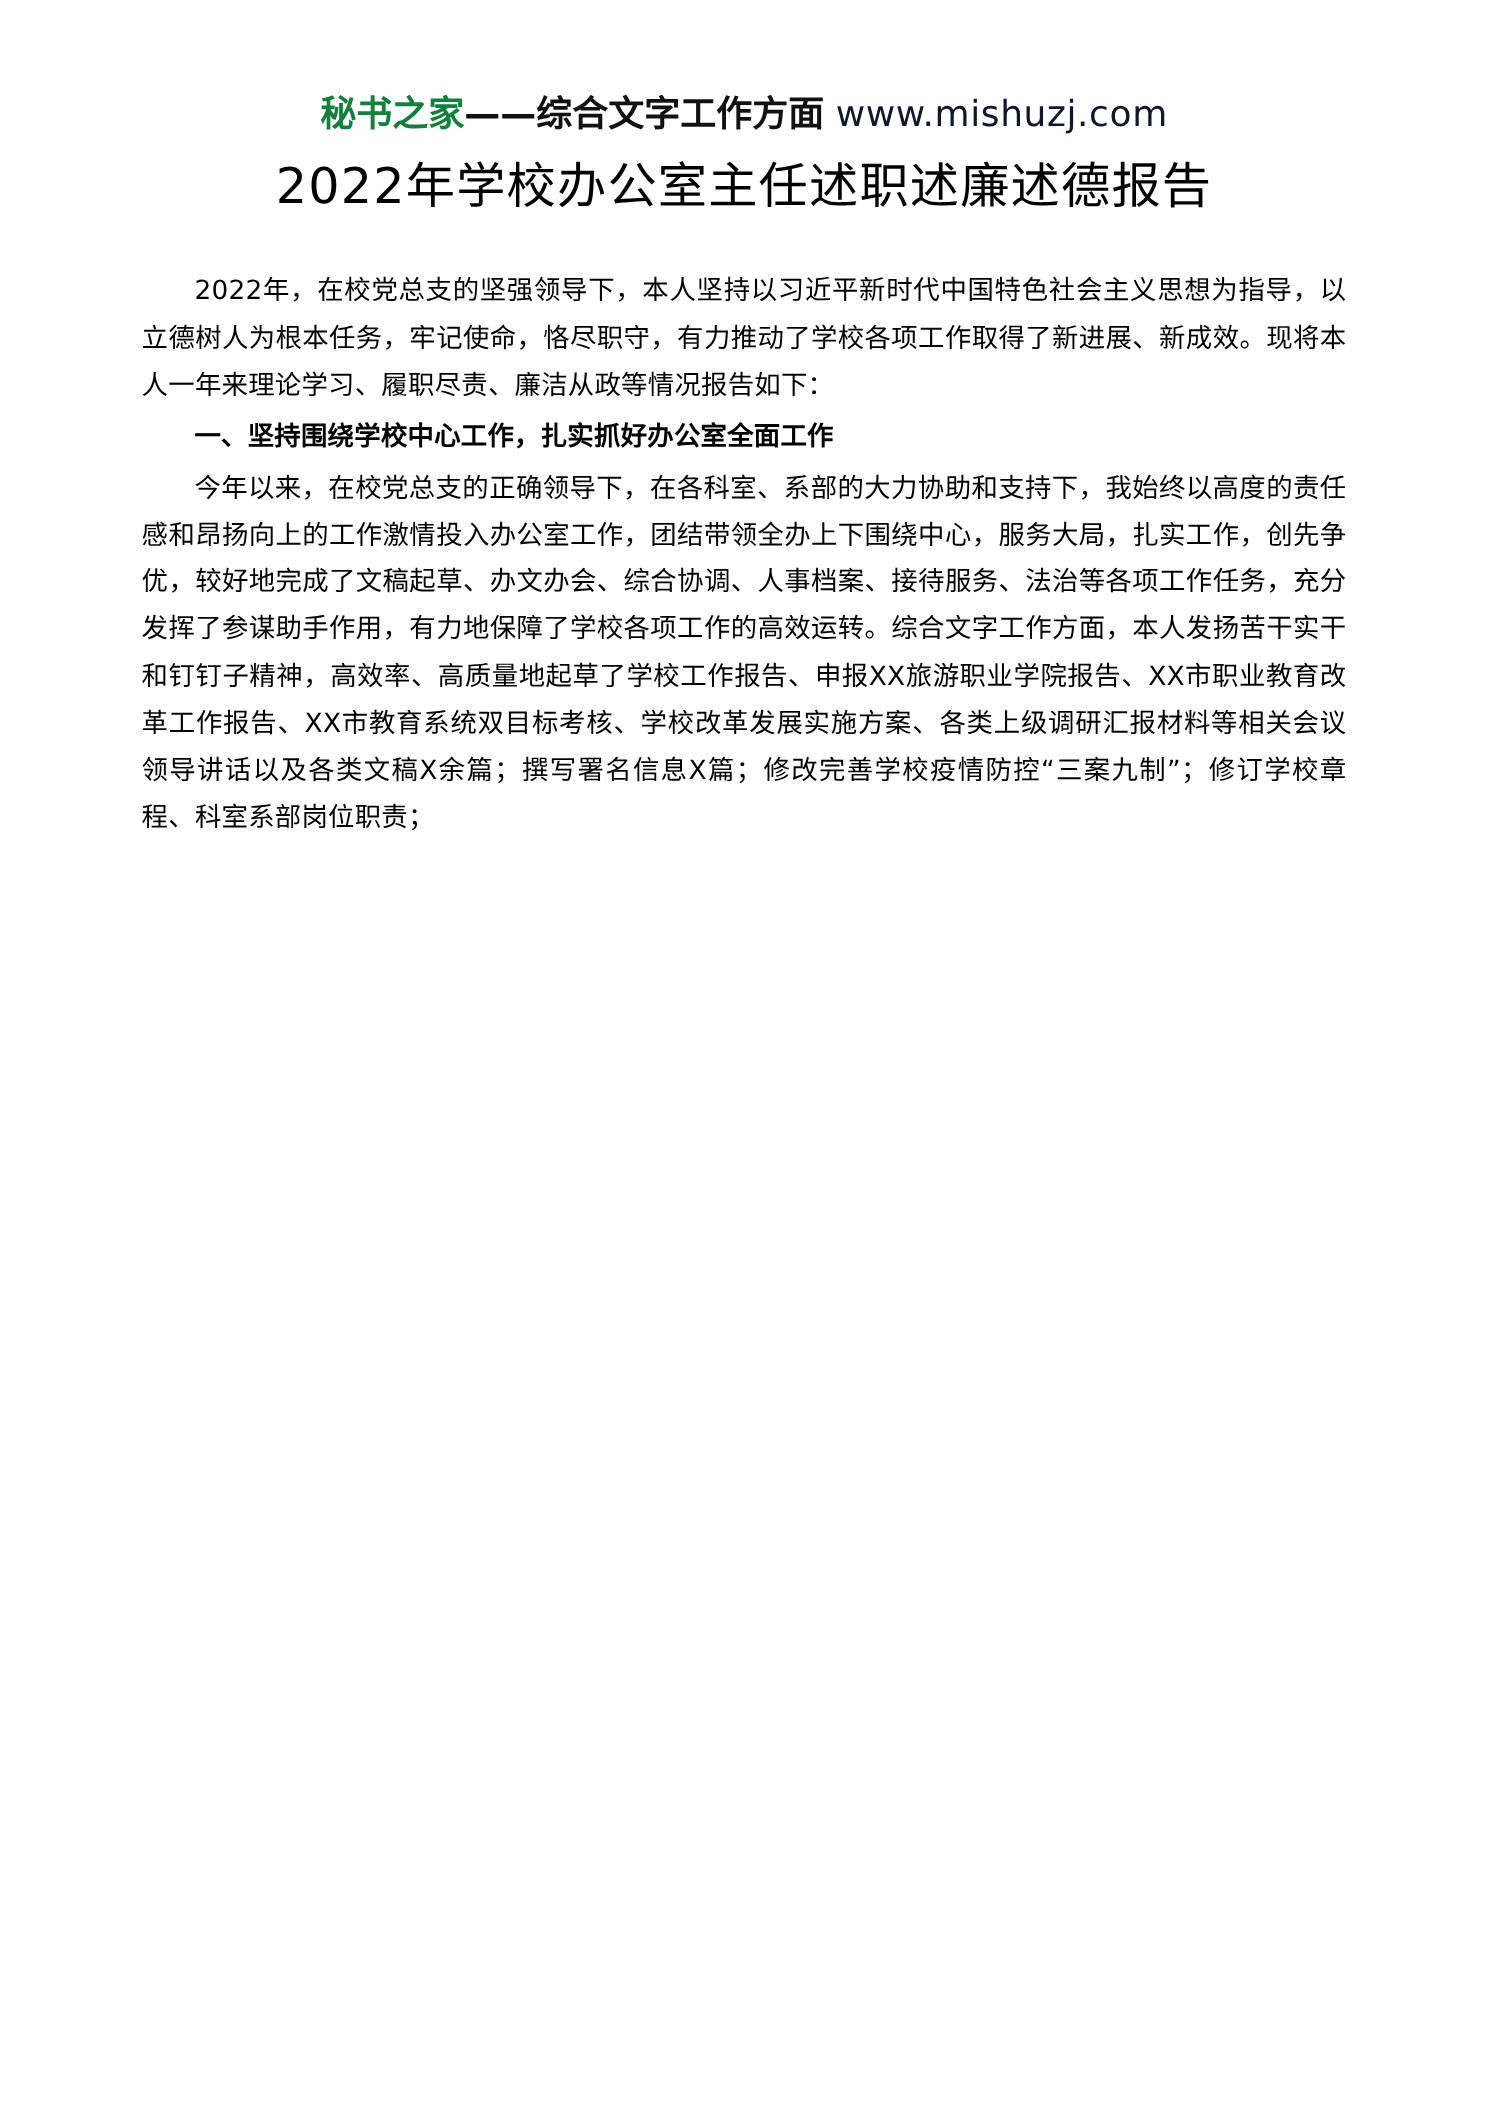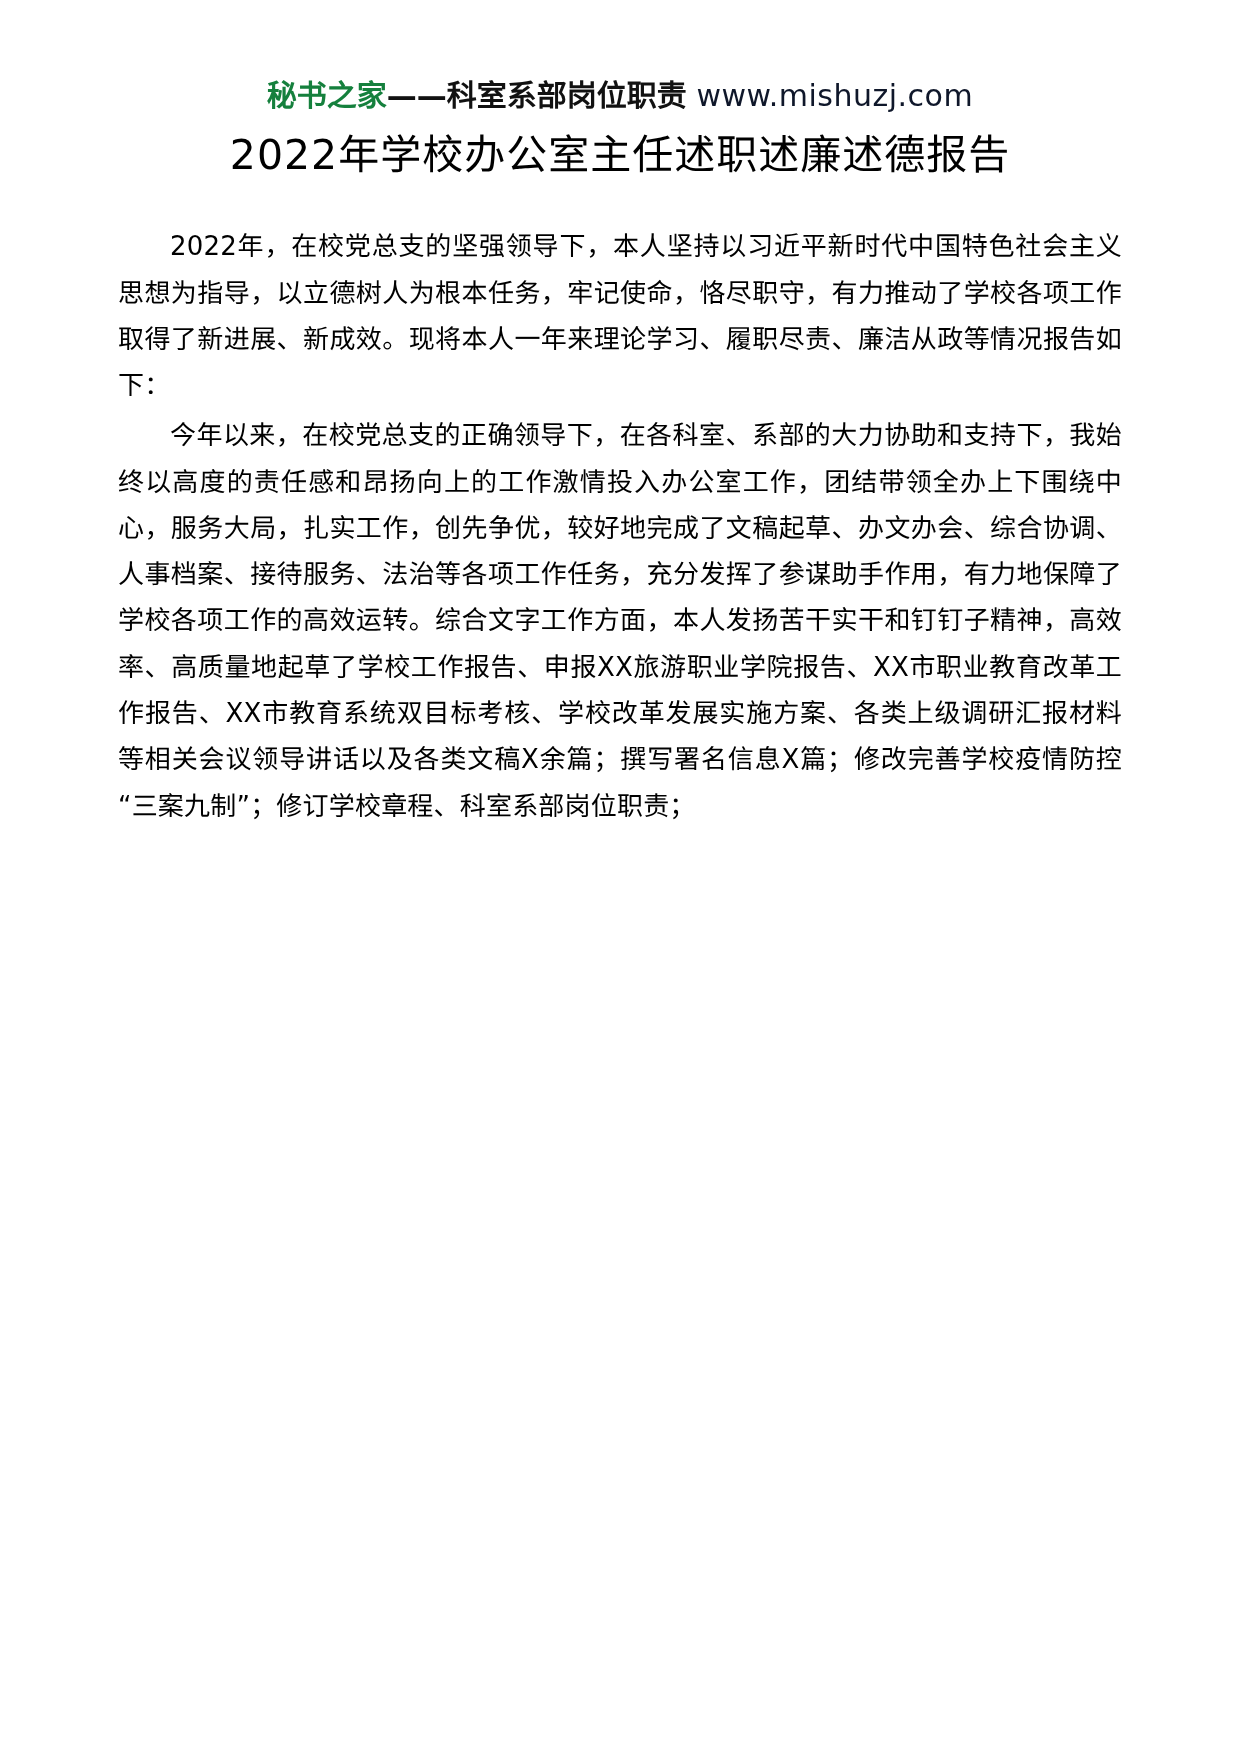--- a/index.html
+++ b/index.html
@@ -48,41 +48,42 @@
   }
   .doc-title {
     text-align: center;
     font-size: 41px;
     font-weight: normal;
     line-height: 1.35;
     margin: 14px 0 40px 0;
     letter-spacing: 1px;
   }
   .para {
-    font-size: 26px;
+    font-size: 22px;
     line-height: 1.78;
     text-align: justify;
     text-justify: inter-ideograph;
     margin: 0 0 4px 0;
     text-indent: 2em;
     letter-spacing: 0.2px;
   }
   .para.heading {
     font-weight: bold;
   }
 </style>
 </head>
 <body>
 
 <div class="page">
 
   <div class="watermark">
-    <span class="brand">秘书之家</span><span class="sep">——</span><span class="tagline">科室系部岗位职责</span> <span class="url">www.mishuzj.com</span>
+    <span class="brand">秘书之家</span><span class="sep">——</span><span class="tagline">综合文字工作方面</span> <span class="url">www.mishuzj.com</span>
   </div>
 
   <h1 class="doc-title">2022年学校办公室主任述职述廉述德报告</h1>
 
   <p class="para">2022年，在校党总支的坚强领导下，本人坚持以习近平新时代中国特色社会主义思想为指导，以立德树人为根本任务，牢记使命，恪尽职守，有力推动了学校各项工作取得了新进展、新成效。现将本人一年来理论学习、履职尽责、廉洁从政等情况报告如下：</p>
 
+  <p class="para heading">一、坚持围绕学校中心工作，扎实抓好办公室全面工作</p>
 
   <p class="para">今年以来，在校党总支的正确领导下，在各科室、系部的大力协助和支持下，我始终以高度的责任感和昂扬向上的工作激情投入办公室工作，团结带领全办上下围绕中心，服务大局，扎实工作，创先争优，较好地完成了文稿起草、办文办会、综合协调、人事档案、接待服务、法治等各项工作任务，充分发挥了参谋助手作用，有力地保障了学校各项工作的高效运转。综合文字工作方面，本人发扬苦干实干和钉钉子精神，高效率、高质量地起草了学校工作报告、申报XX旅游职业学院报告、XX市职业教育改革工作报告、XX市教育系统双目标考核、学校改革发展实施方案、各类上级调研汇报材料等相关会议领导讲话以及各类文稿X余篇；撰写署名信息X篇；修改完善学校疫情防控“三案九制”；修订学校章程、科室系部岗位职责；</p>
 
 </div>
 
 </body></html>

